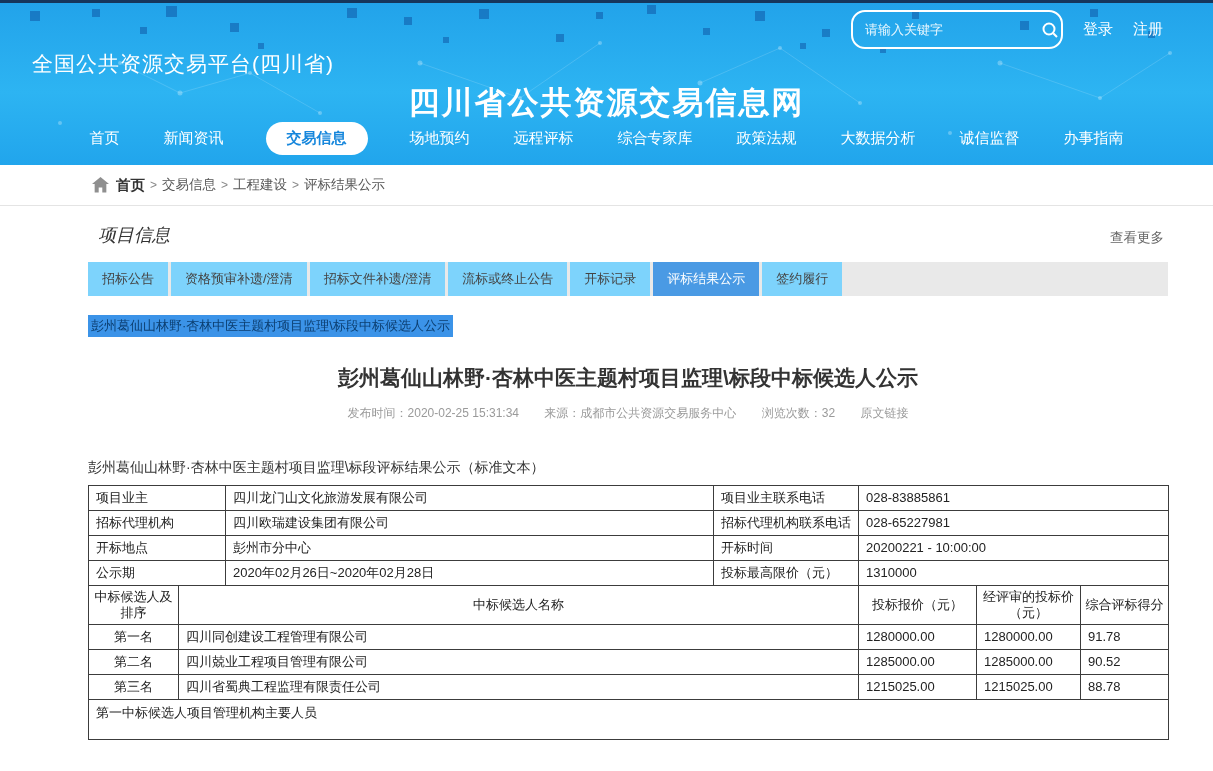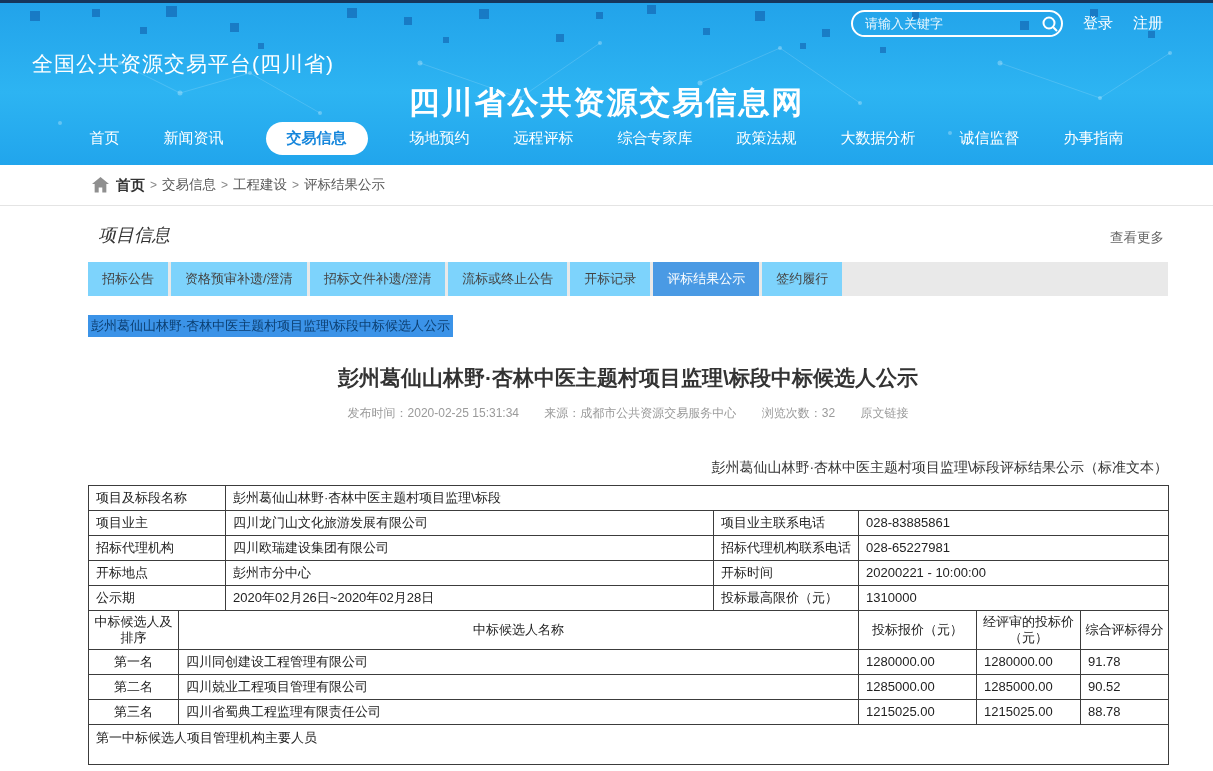--- a/index.html
+++ b/index.html
@@ -6,21 +6,21 @@
   html,body { width:1213px; height:771px; overflow:hidden; background:#fff;
     font-family:"Liberation Sans","DejaVu Sans",sans-serif; }
 
   
   .top-edge { height:3px; background:#16365c; }
   .banner { position:relative; height:162px; overflow:hidden;
     background:linear-gradient(180deg,#22a3ea 0%,#2db4f2 55%,#21a5ec 100%); }
   .banner-deco { position:absolute; inset:0; width:100%; height:100%; }
 
   .topbar { position:absolute; top:7px; right:50px; display:flex; align-items:center; gap:20px; }
-  .search-box { display:flex; align-items:center; width:212px; height:27px;
+  .search-box { display:flex; align-items:center; width:212px; height:39px;
     border:2px solid #fff; border-radius:14px; padding:0 8px 0 12px; }
   .search-box input { flex:1; background:transparent; border:none; outline:none;
     color:#fff; font-size:13px; font-family:inherit; }
   .search-box input::placeholder { color:#f2fbff; opacity:.95; }
   .search-icon svg { display:block; }
   .top-link { color:#fff; font-size:15px; text-decoration:none; cursor:pointer; }
 
   .site-sub { position:absolute; top:47px; width:100%; 
     color:#fff; font-size:21px; letter-spacing:1px;margin-left:32px; }
   .site-title { position:absolute; top:79px; width:100%; text-align:center;
@@ -57,21 +57,21 @@
   .selected-link-row { margin-top:19px; }
   .selected-link { display:inline-block; background:#3b93e8; color:#0c3f71;
     font-size:13px; padding:2px 3px; cursor:pointer; }
 
   .article-title { margin-top:27px; text-align:center; font-size:21px;
     font-weight:bold; color:#333; }
   .article-meta { margin-top:13px; text-align:center; font-size:12px; color:#9a9a9a; }
   .article-meta span { margin:0 11px; }
   .origin-link { cursor:pointer;text-align:right; }
 
-  .table-caption { margin-top:37px; text-align:right; font-size:14px; color:#333; }
+  .table-caption { margin-top:37px; text-align:left; font-size:14px; color:#333; }
 
   table { border-collapse:collapse; table-layout:fixed; width:1080px; }
   .info-table { margin-top:8px; }
   td,th { border:1px solid #3c3c3c; font-size:13px; color:#222;
     padding:4px 7px; line-height:16px; font-weight:normal; text-align:left;
     overflow:hidden; }
   .cand-table { margin-top:-1px; }
   .cand-table th { text-align:center; padding:3px 1px; }
   .rank-cell { text-align:center; }
   .footer-cell { padding:5px 7px 18px 7px; }
@@ -211,24 +211,20 @@
   <div class="table-caption">彭州葛仙山林野·杏林中医主题村项目监理\标段评标结果公示（标准文本）</div>
 
   <table class="info-table">
     <colgroup>
         <col style="width:137px">
         <col style="width:488px">
         <col style="width:145px">
         <col style="width:310px">
       </colgroup>
     <tbody>
-        <tr>
-      <td>项目及标段名称</td>
-      <td colspan="3">彭州葛仙山林野·杏林中医主题村项目监理\标段</td>
-    </tr>
     <tr>
       <td>项目业主</td>
       <td>四川龙门山文化旅游发展有限公司</td>
       <td>项目业主联系电话</td>
       <td>028-83885861</td>
     </tr>
     <tr>
       <td>招标代理机构</td>
       <td>四川欧瑞建设集团有限公司</td>
       <td>招标代理机构联系电话</td>

